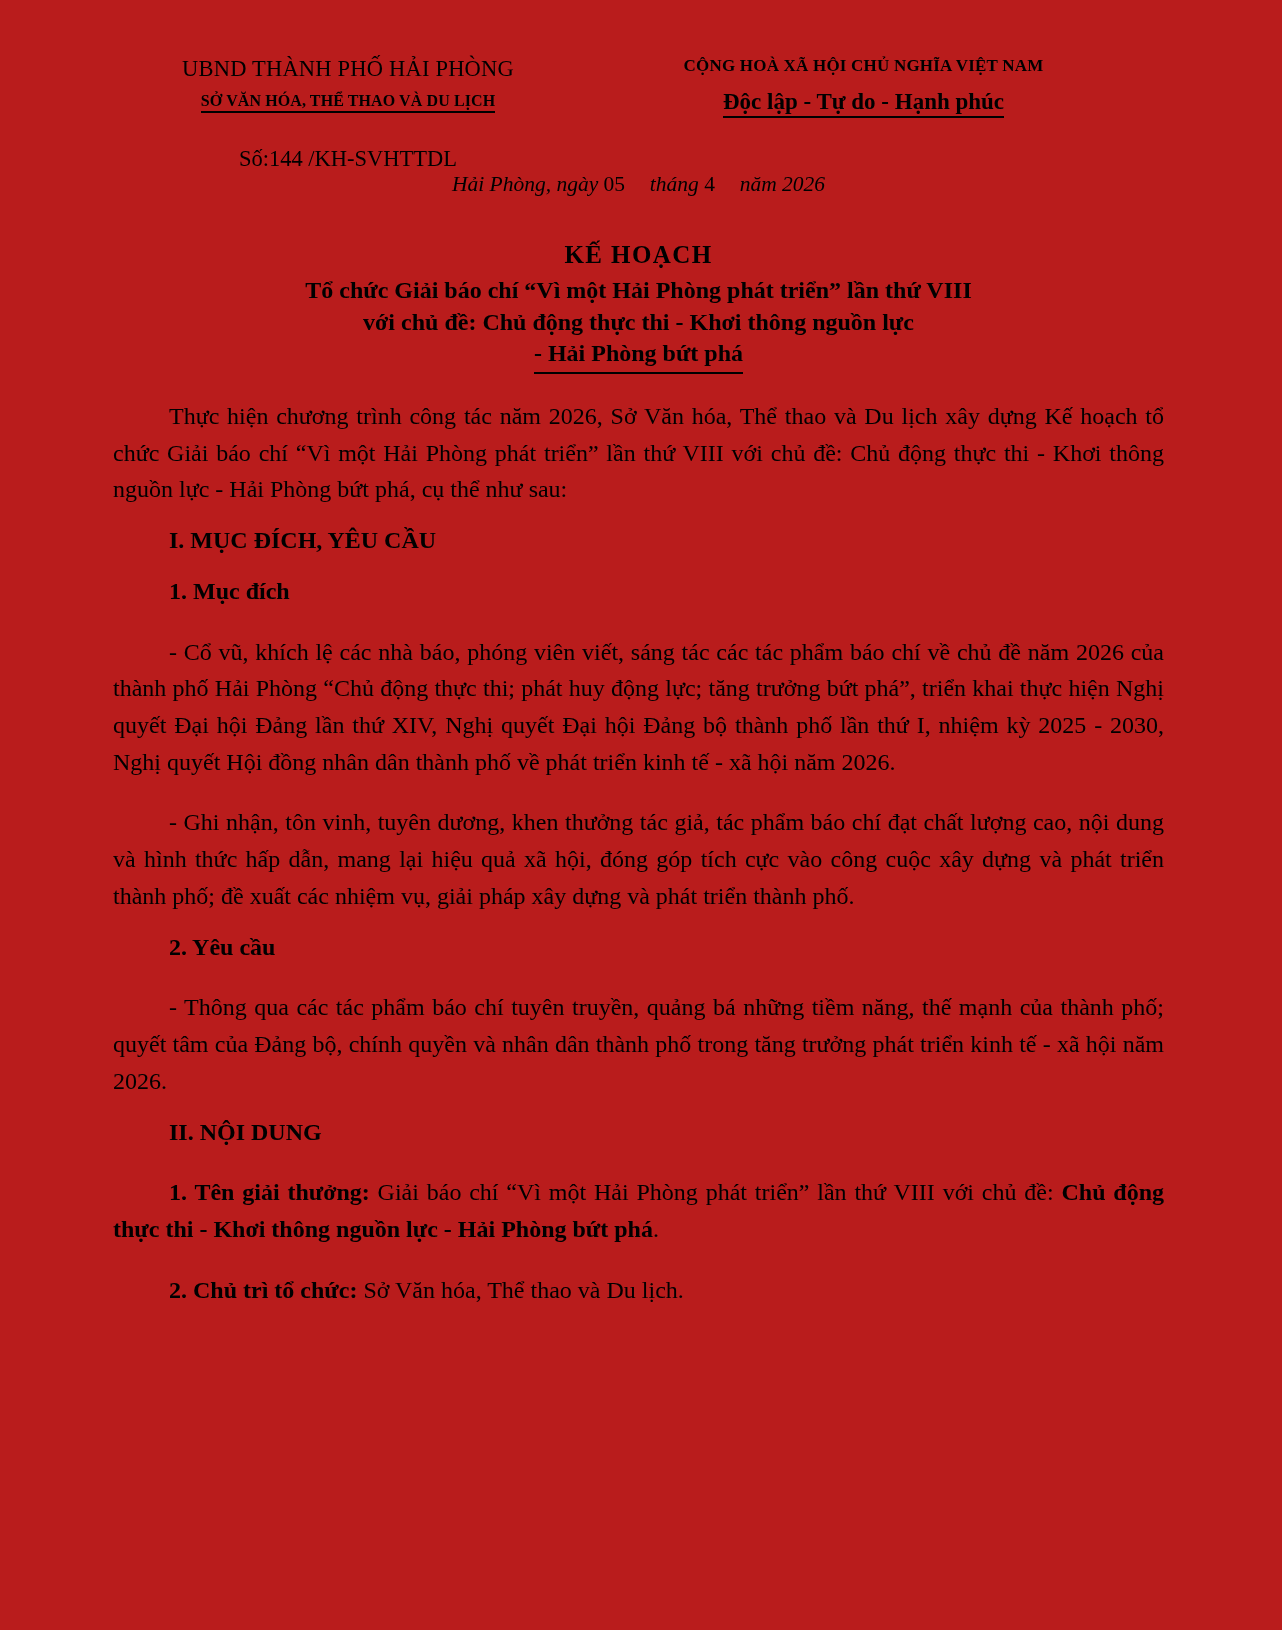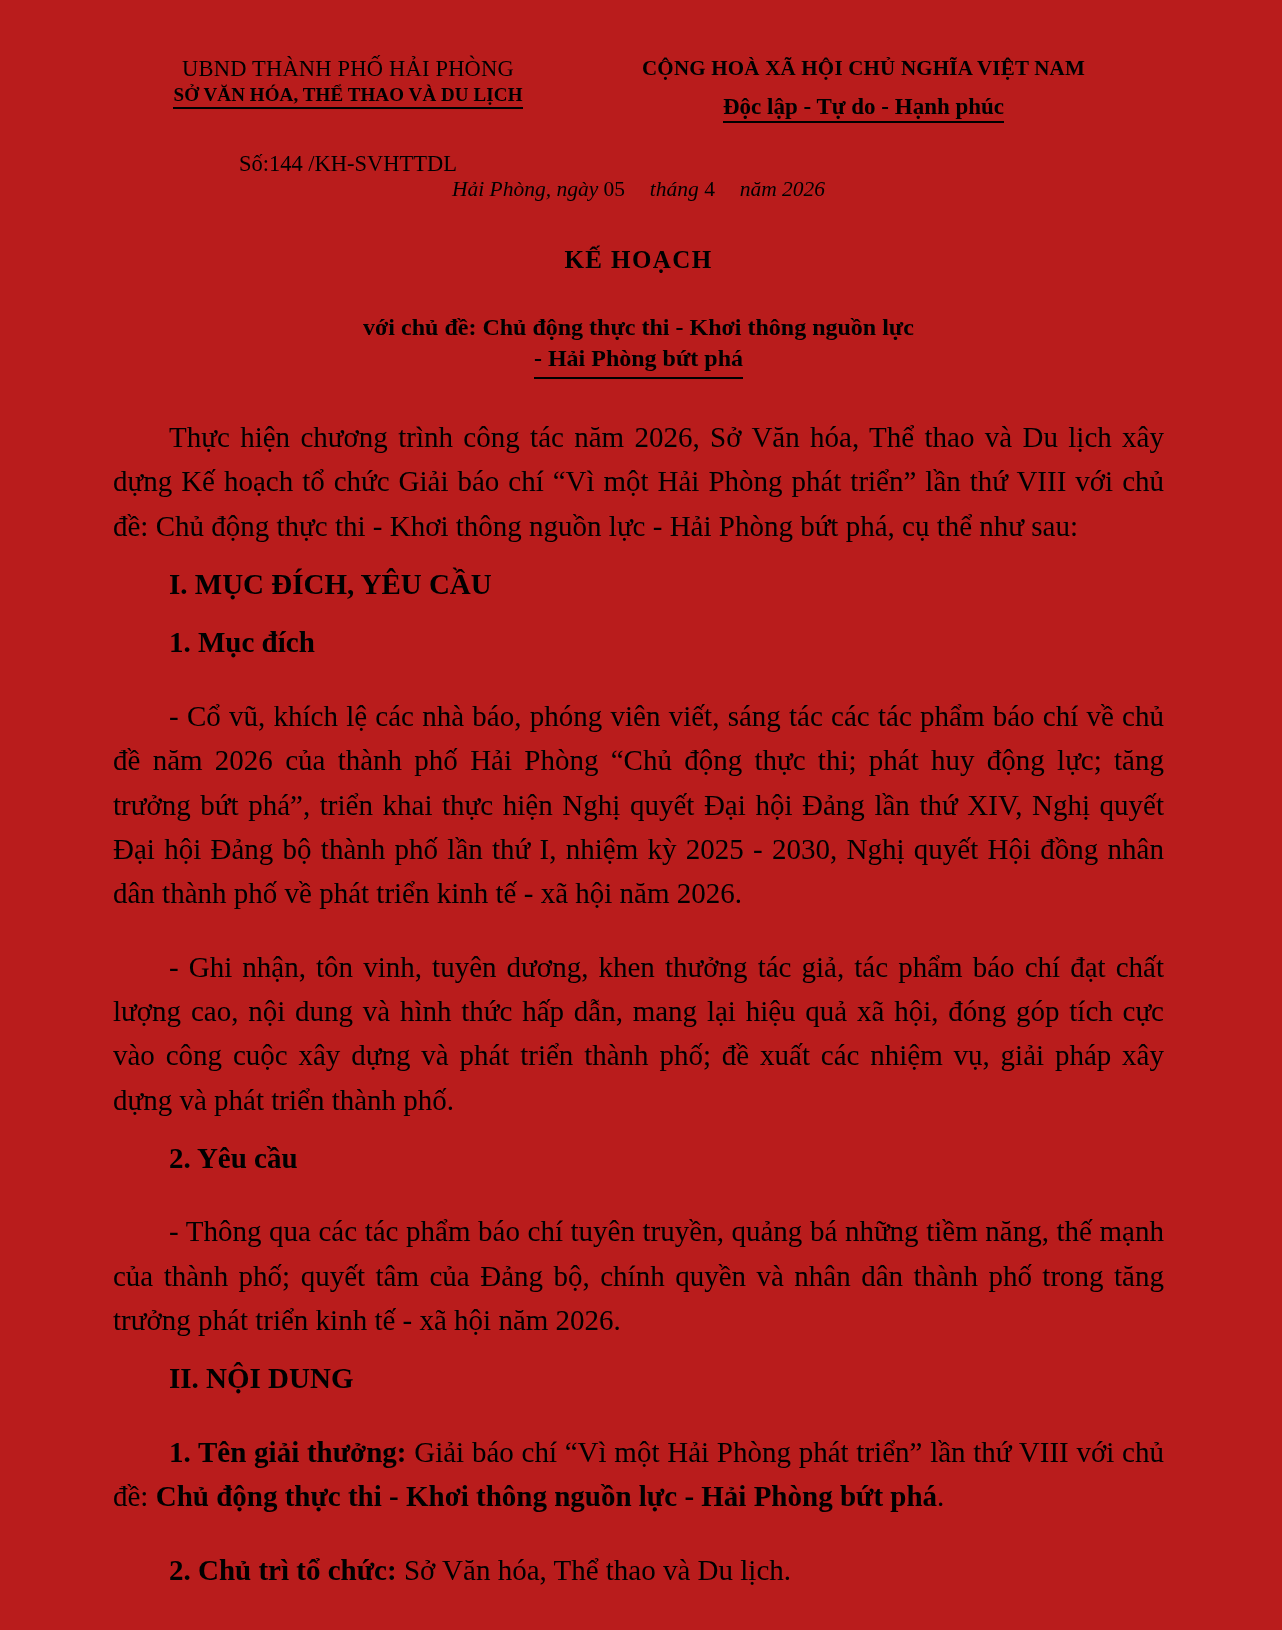--- a/index.html
+++ b/index.html
@@ -36,31 +36,31 @@
   .header-right {
     flex: 1;
     text-align: center;
   }
   .org-line-1 {
     font-size: 22.5px;
     letter-spacing: 0.2px;
     white-space: nowrap;
   }
   .org-line-2 {
-    font-size: 19px;
+    font-size: 16px;
     font-weight: bold;
     letter-spacing: 0.1px;
     white-space: nowrap;
     display: inline-block;
     border-bottom: 2px solid #000;
     padding-bottom: 1px;
-    margin-top: 2px;
+    margin-top: 10px;
   }
   .nation-line-1 {
-    font-size: 21px;
+    font-size: 17px;
     font-weight: bold;
     white-space: nowrap;
     letter-spacing: 0.2px;
   }
   .nation-line-2 {
     font-size: 23px;
     font-weight: bold;
     display: inline-block;
     border-bottom: 2px solid #000;
     padding-bottom: 1px;
@@ -108,22 +108,22 @@
     margin-top: 6px;
   }
   .title-sub .lastline {
     display: inline-block;
     border-bottom: 2px solid #000;
     padding-bottom: 2px;
   }
 
   
   .body {
-    margin-top: 36px;
-    font-size: 29px;
+    margin-top: 24px;
+    font-size: 24px;
     line-height: 1.53;
     text-align: justify;
     text-justify: inter-word;
   }
   .para {
     text-indent: 56px;
     margin-bottom: 4px;
   }
   .heading-1 {
     font-weight: bold;
@@ -165,21 +165,21 @@
       <span class="upright">4</span>
       <span class="sp"></span>
       <span>năm</span>
       <span>2026</span>
     </div>
   </div>
 
   <div class="title-block">
     <div class="title-main">KẾ HOẠCH</div>
     <div class="title-sub">
-      <br>
+      <span>Tổ chức Giải báo chí “Vì một Hải Phòng phát triển” lần thứ VIII</span><br>
       <span>với chủ đề: Chủ động thực thi - Khơi thông nguồn lực</span><br>
       <span class="lastline">- Hải Phòng bứt phá</span>
     </div>
   </div>
 
   <div class="body">
 
     <p class="para">Thực hiện chương trình công tác năm 2026, Sở Văn hóa, Thể thao và Du lịch xây dựng Kế hoạch tổ chức Giải báo chí “Vì một Hải Phòng phát triển” lần thứ VIII với chủ đề: Chủ động thực thi - Khơi thông nguồn lực - Hải Phòng bứt phá, cụ thể như sau:</p>
 
     <p class="heading-1">I. MỤC ĐÍCH, YÊU CẦU</p>

